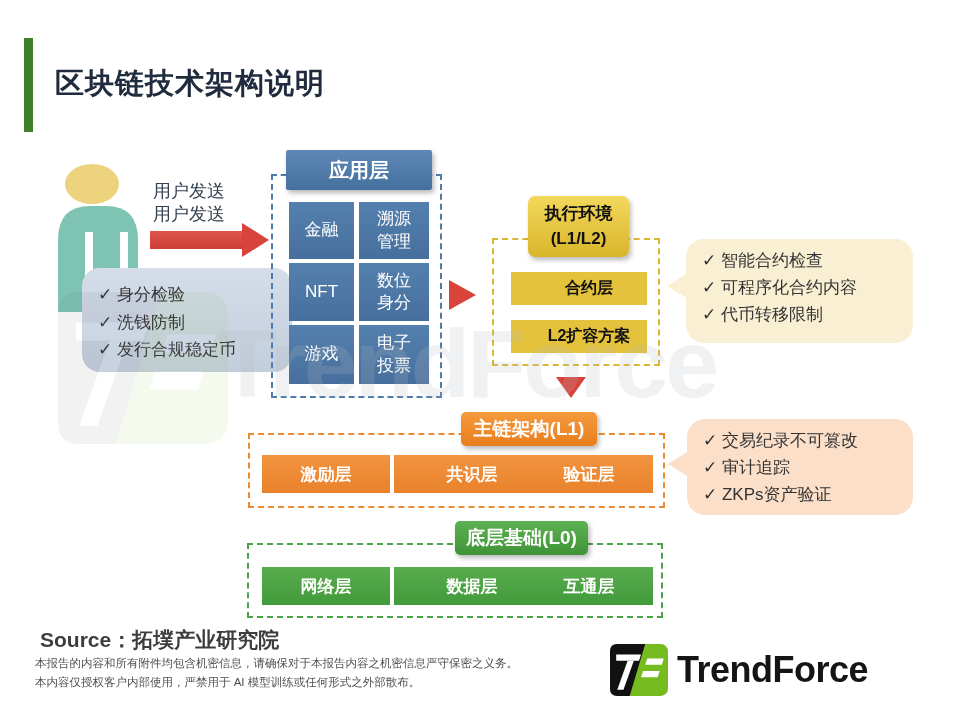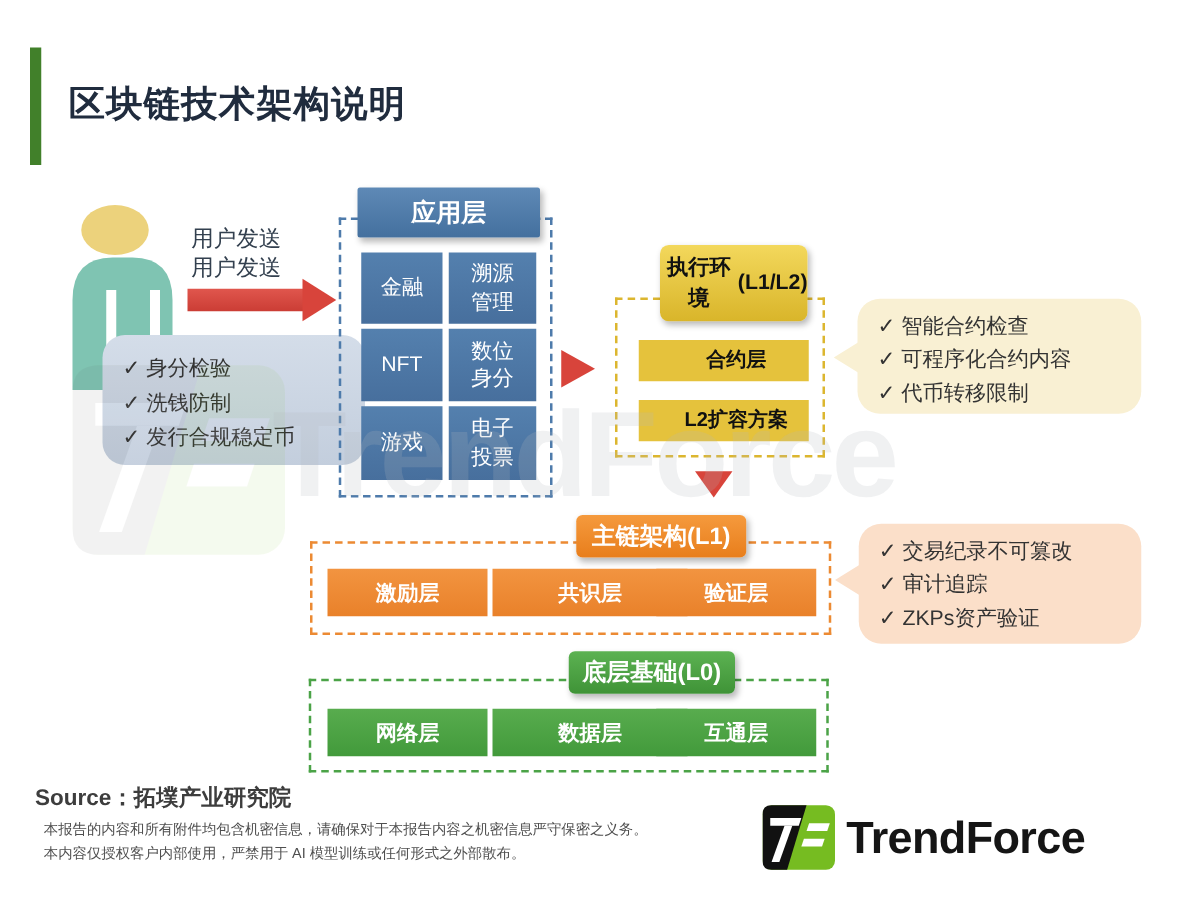--- a/index.html
+++ b/index.html
@@ -18,53 +18,53 @@
   .arrow-head-r { position:absolute; width:0; height:0; border-top:17px solid transparent; border-bottom:17px solid transparent; border-left:27px solid #d8443b; }
   .arrow-head-r.a1 { left:242px; top:223px; }
   .arrow-head-r.a2 { left:449px; top:280px; border-top-width:15px; border-bottom-width:15px; }
   .arrow-down { position:absolute; left:556px; top:377px; width:0; height:0; border-left:15px solid transparent; border-right:15px solid transparent; border-top:21px solid #d8443b; }
 
   
   .callout { position:absolute; border-radius:18px; color:#333; font-size:17px; line-height:1.62; }
   .callout .tail { position:absolute; width:0; height:0; }
   .callout-identity { left:45px; top:268px; width:210px; height:104px; background:linear-gradient(#d4dde9,#c3cedd); padding:13px 0 0 16px;margin-left:37px; }
   .callout-identity .tail { right:-19px; top:16px; border-top:13px solid transparent; border-bottom:13px solid transparent; border-left:21px solid #ccd6e3; }
-  .callout-contract { left:686px; top:239px; width:227px; height:92px; background:#f9f0d3; padding:9px 0 0 16px; line-height:1.58; }
+  .callout-contract { left:686px; top:239px; width:227px; height:104px; background:#f9f0d3; padding:9px 0 0 16px; line-height:1.58; }
   .callout-contract .tail { left:-19px; top:34px; border-top:13px solid transparent; border-bottom:13px solid transparent; border-right:21px solid #f9f0d3; }
   .callout-ledger { left:687px; top:419px; width:226px; height:96px; background:#fbdfc9; padding:9px 0 0 16px; line-height:1.58; }
   .callout-ledger .tail { left:-19px; top:32px; border-top:13px solid transparent; border-bottom:13px solid transparent; border-right:21px solid #fbdfc9; }
 
   
   .dash-box { position:absolute; border:2px dashed; background:transparent; }
   .dash-app   { left:271px; top:174px; width:171px; height:224px; border-color:#4e7bab; }
   .dash-exec  { left:492px; top:238px; width:168px; height:128px; border-color:#dcb62f; }
   .dash-main  { left:248px; top:433px; width:417px; height:75px; border-color:#ec8a33; }
   .dash-found { left:247px; top:543px; width:416px; height:75px; border-color:#4ba347; }
 
   
   .layer-header { position:absolute; display:flex; align-items:center; justify-content:center; text-align:center; font-weight:bold; box-shadow:2px 3px 5px rgba(0,0,0,0.28); z-index:4; }
   .hdr-app { left:286px; top:150px; width:146px; height:40px; background:linear-gradient(#5e89b6,#44709e); color:#fff; font-size:20px; border-radius:2px; }
-  .hdr-exec { left:528px; top:196px; width:118px; height:61px; background:linear-gradient(#f3d85c,#d9b52a); color:#111; font-size:17px; border-radius:7px; line-height:1.45; }
+  .hdr-exec { left:528px; top:196px; width:101px; height:61px; background:linear-gradient(#f3d85c,#d9b52a); color:#111; font-size:17px; border-radius:7px; flex-direction:column; line-height:1.45; }
   .hdr-main { left:461px; top:412px; width:136px; height:34px; background:linear-gradient(#f59a3d,#e87e1c); color:#fff; font-size:19px; border-radius:5px; }
   .hdr-found { left:455px; top:521px; width:133px; height:34px; background:linear-gradient(#5cb252,#3f9337); color:#fff; font-size:19px; border-radius:5px; }
 
   
   .cell { position:absolute; display:flex; align-items:center; justify-content:center; text-align:center; color:#fff; font-size:17px; }
   .app-cell { background:linear-gradient(#5480ae,#476f9d); }
   .app-cell span { display:inline-block; max-width:2.35em; line-height:1.3; }
   .c-r1 { top:202px; height:57px; } .c-r2 { top:263px; height:58px; } .c-r3 { top:325px; height:59px; }
   .c-col1 { left:289px; width:65px; } .c-col2 { left:359px; width:70px; }
   .exec-cell { left:511px; width:136px; height:33px; background:#e5c23c; color:#111; font-weight:bold; font-size:16px;padding-left:20px; }
   .ex-r1 { top:272px; } .ex-r2 { top:320px; }
   .main-cell { top:455px; height:38px; background:linear-gradient(#f29440,#e9812a); font-weight:bold; }
   .found-cell { top:567px; height:38px; background:linear-gradient(#58ac4e,#429a3b); font-weight:bold; }
   .t-col1 { left:262px; width:128px; } .t-col2 { left:394px; width:156px;text-align:right; } .t-col3 { left:525px; width:128px; }
 
   
-  .source-line { position:absolute; left:28px; top:626px; font-size:18px; font-weight:bold; color:#3d3d3d; }
+  .source-line { position:absolute; left:40px; top:626px; font-size:21px; font-weight:bold; color:#3d3d3d; }
   .footer-note { position:absolute; left:35px; font-size:11.5px; color:#4f4f4f; }
   .fn1 { top:656px; } .fn2 { top:675px; }
 
   
   .brand-logo { position:absolute; left:610px; top:644px; display:flex; align-items:center; gap:9px; }
   .brand-text { font-size:36px; font-weight:bold; color:#151515; letter-spacing:-0.5px; }
 
   
   .watermark-text { position:absolute; left:218px; top:308px; font-size:97px; font-weight:bold; color:rgba(180,186,192,0.20); letter-spacing:-3px; z-index:30; pointer-events:none; }
   .watermark-mark { position:absolute; left:58px; top:292px; opacity:0.07; z-index:30; pointer-events:none; }

